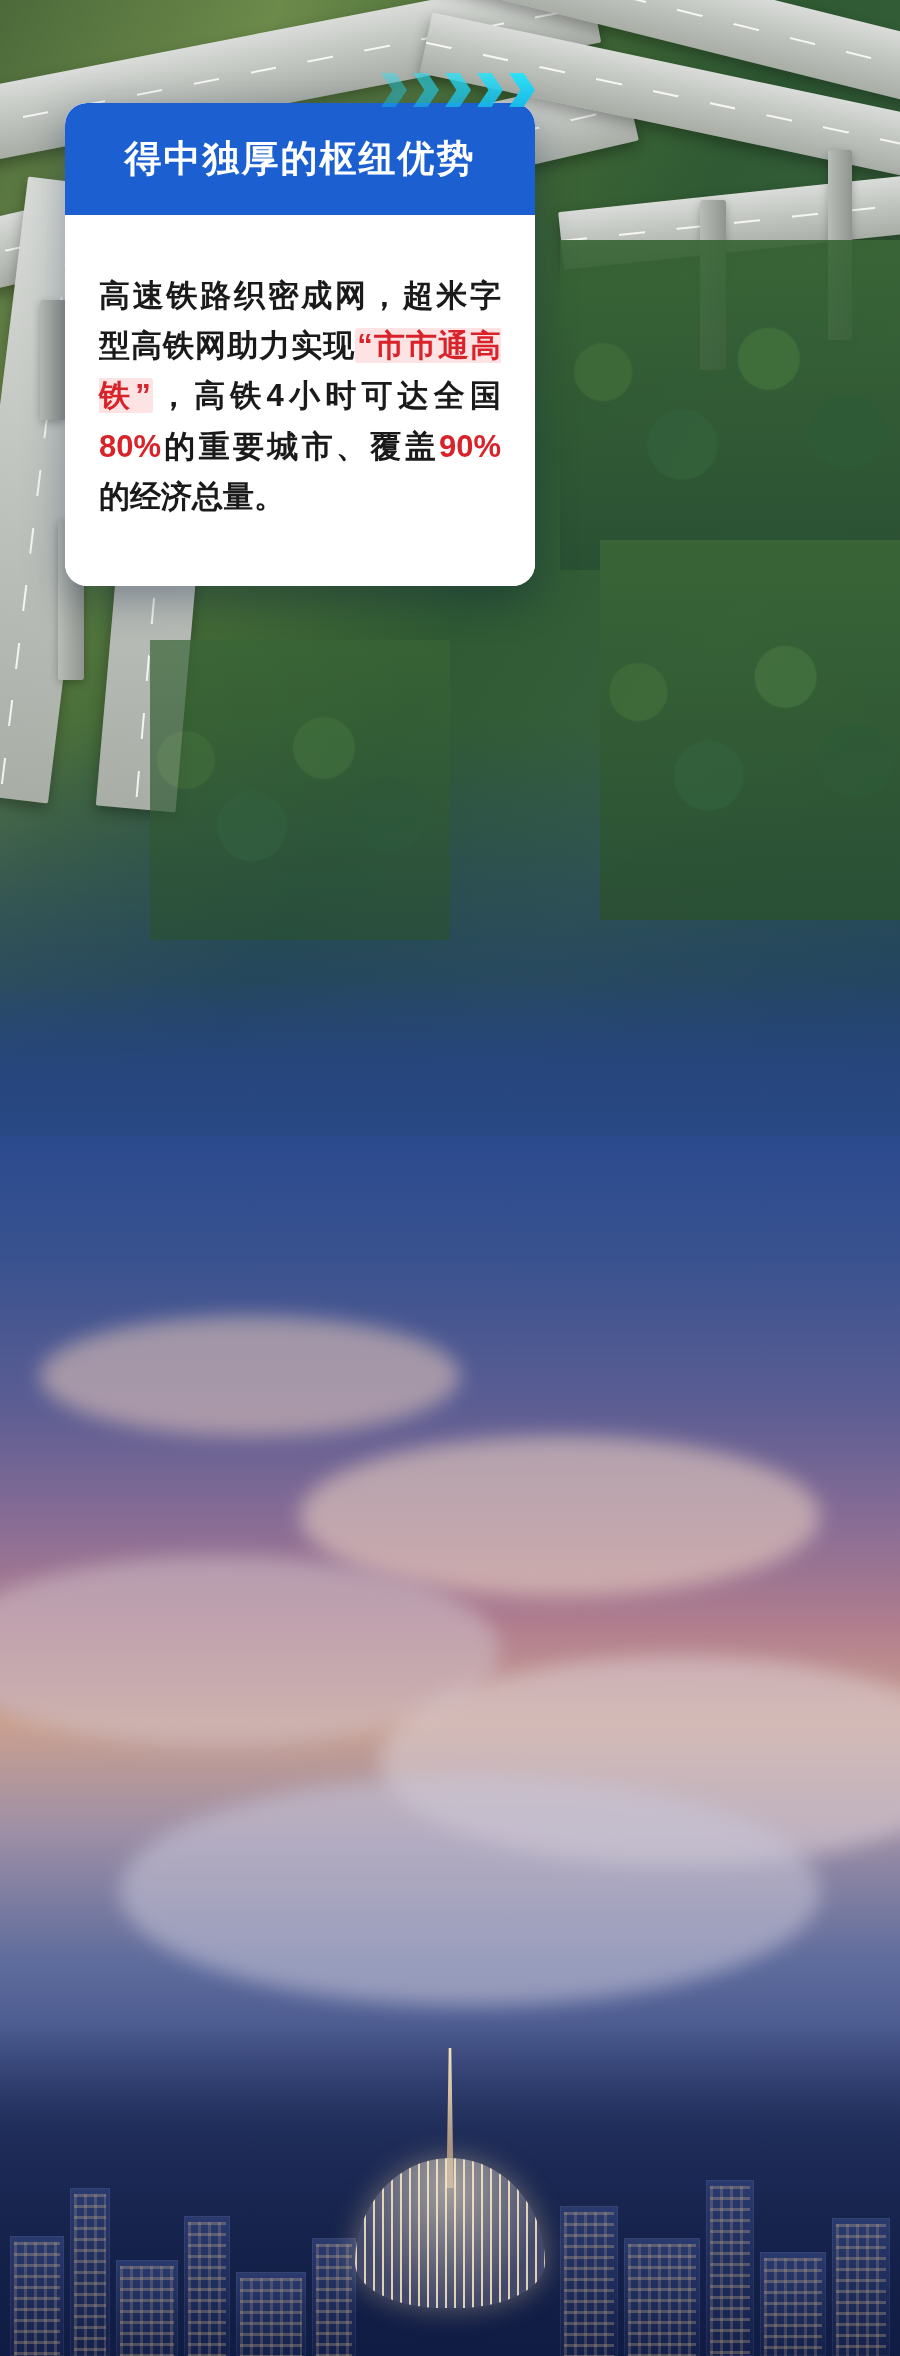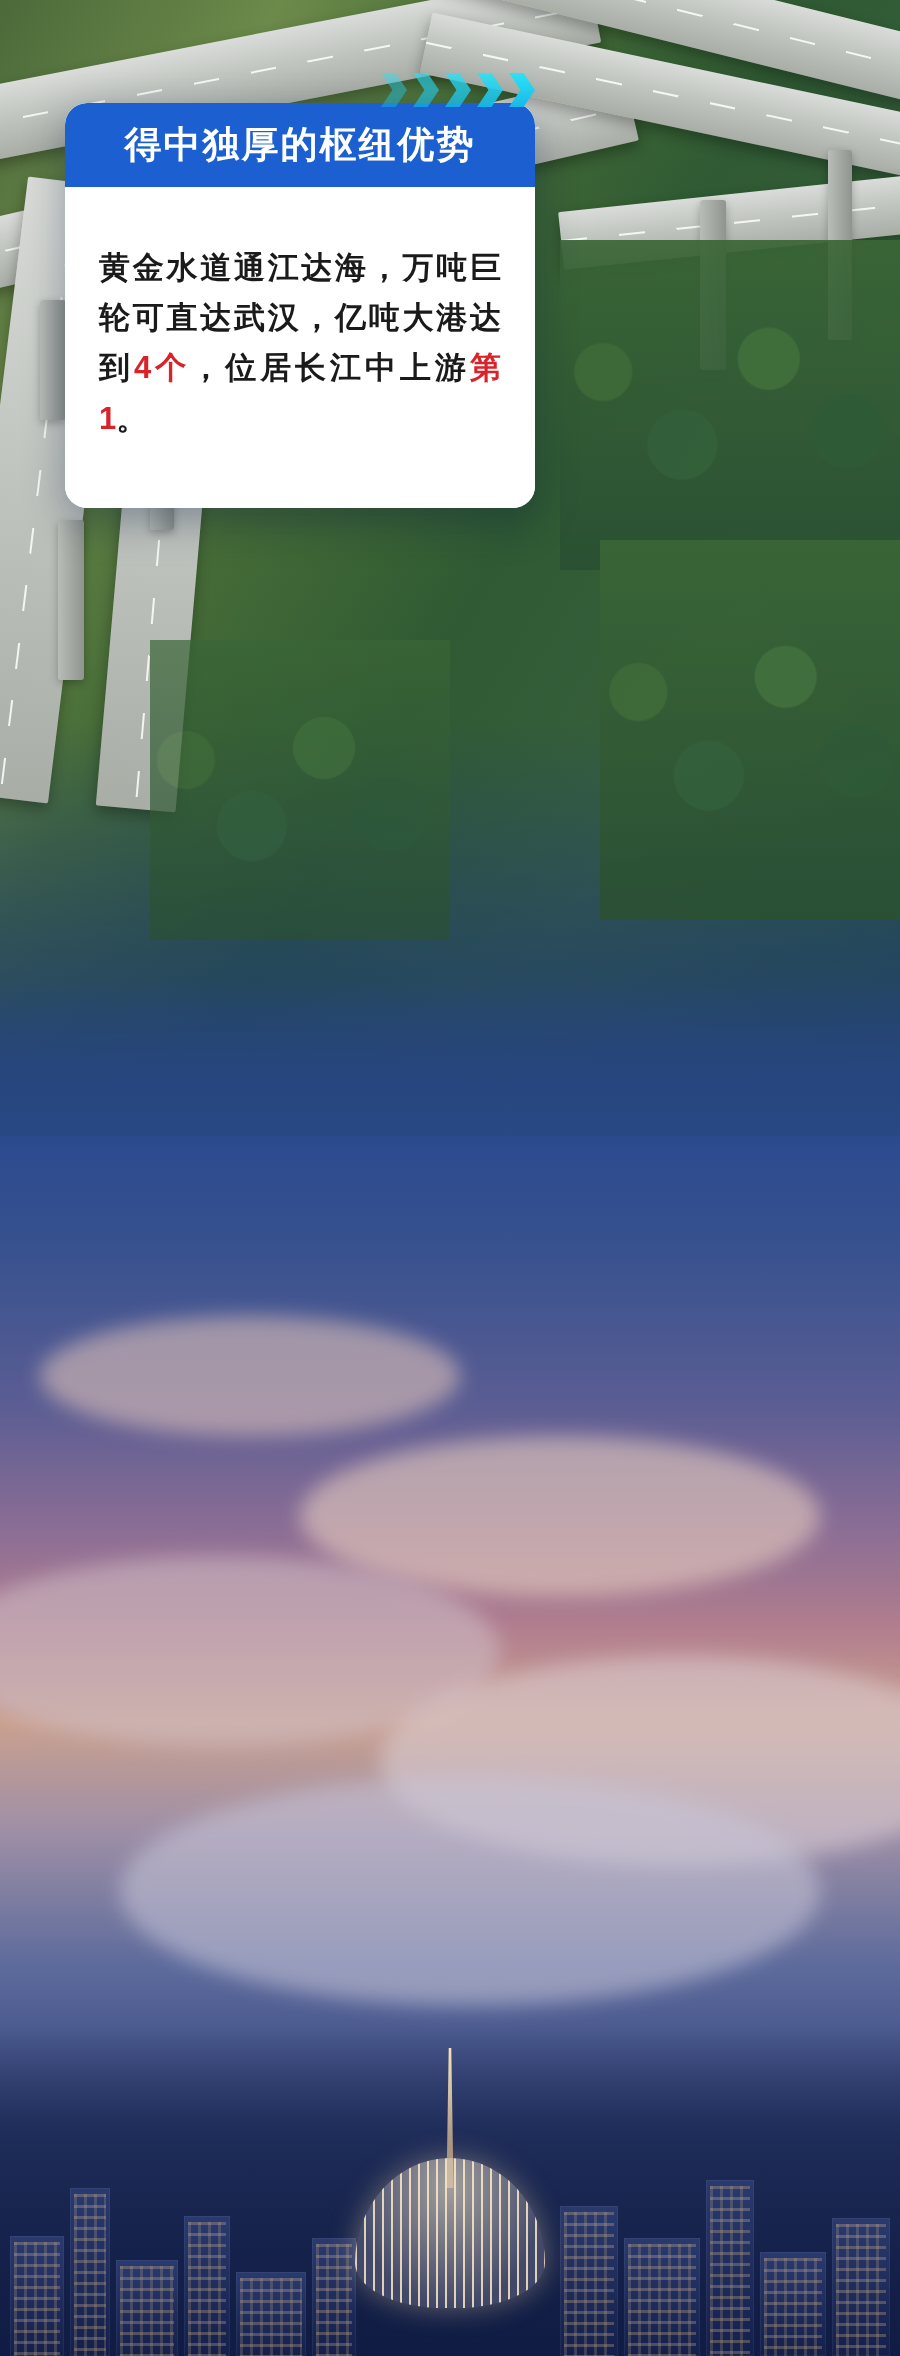--- a/index.html
+++ b/index.html
@@ -170,21 +170,21 @@
 
   .card {
     position: relative;
     border-radius: 22px;
     background: #ffffff;
     box-shadow: 0 14px 40px rgba(10,25,60,.35);
     overflow: hidden;
   }
   .card-header {
     background: #1b5fd0;
-    height: 84px;
+    height: 112px;
     display: flex;
     align-items: center;
     justify-content: center;
     border-radius: 22px 22px 0 0;
   }
   .card-title {
     color: #ffffff;
     font-size: 37px;
     font-weight: bold;
     letter-spacing: 2px;
@@ -288,16 +288,16 @@
     <span class="chev c3"></span>
     <span class="chev c4"></span>
     <span class="chev c5"></span>
   </div>
 
   <div class="card">
     <div class="card-header">
       <div class="card-title">得中独厚的枢纽优势</div>
     </div>
     <div class="card-body">
-      <p class="para"><span>黄金水道通江达海，万吨巨轮可直达武汉，亿吨大港达到</span><span class="hl-red">4个</span><span>，位居长江中上游</span><span class="hl-red">第1</span><span>。</span></p>
+      <p class="para"><span>高速铁路织密成网，超米字型高铁网助力实现</span><span class="hl-chip">“市市通高铁”</span><span>，高铁4小时可达全国</span><span class="hl-red">80%</span><span>的重要城市、覆盖</span><span class="hl-red">90%</span><span>的经济总量。</span></p>
     </div>
   </div>
 </div>
 
 </body></html>

